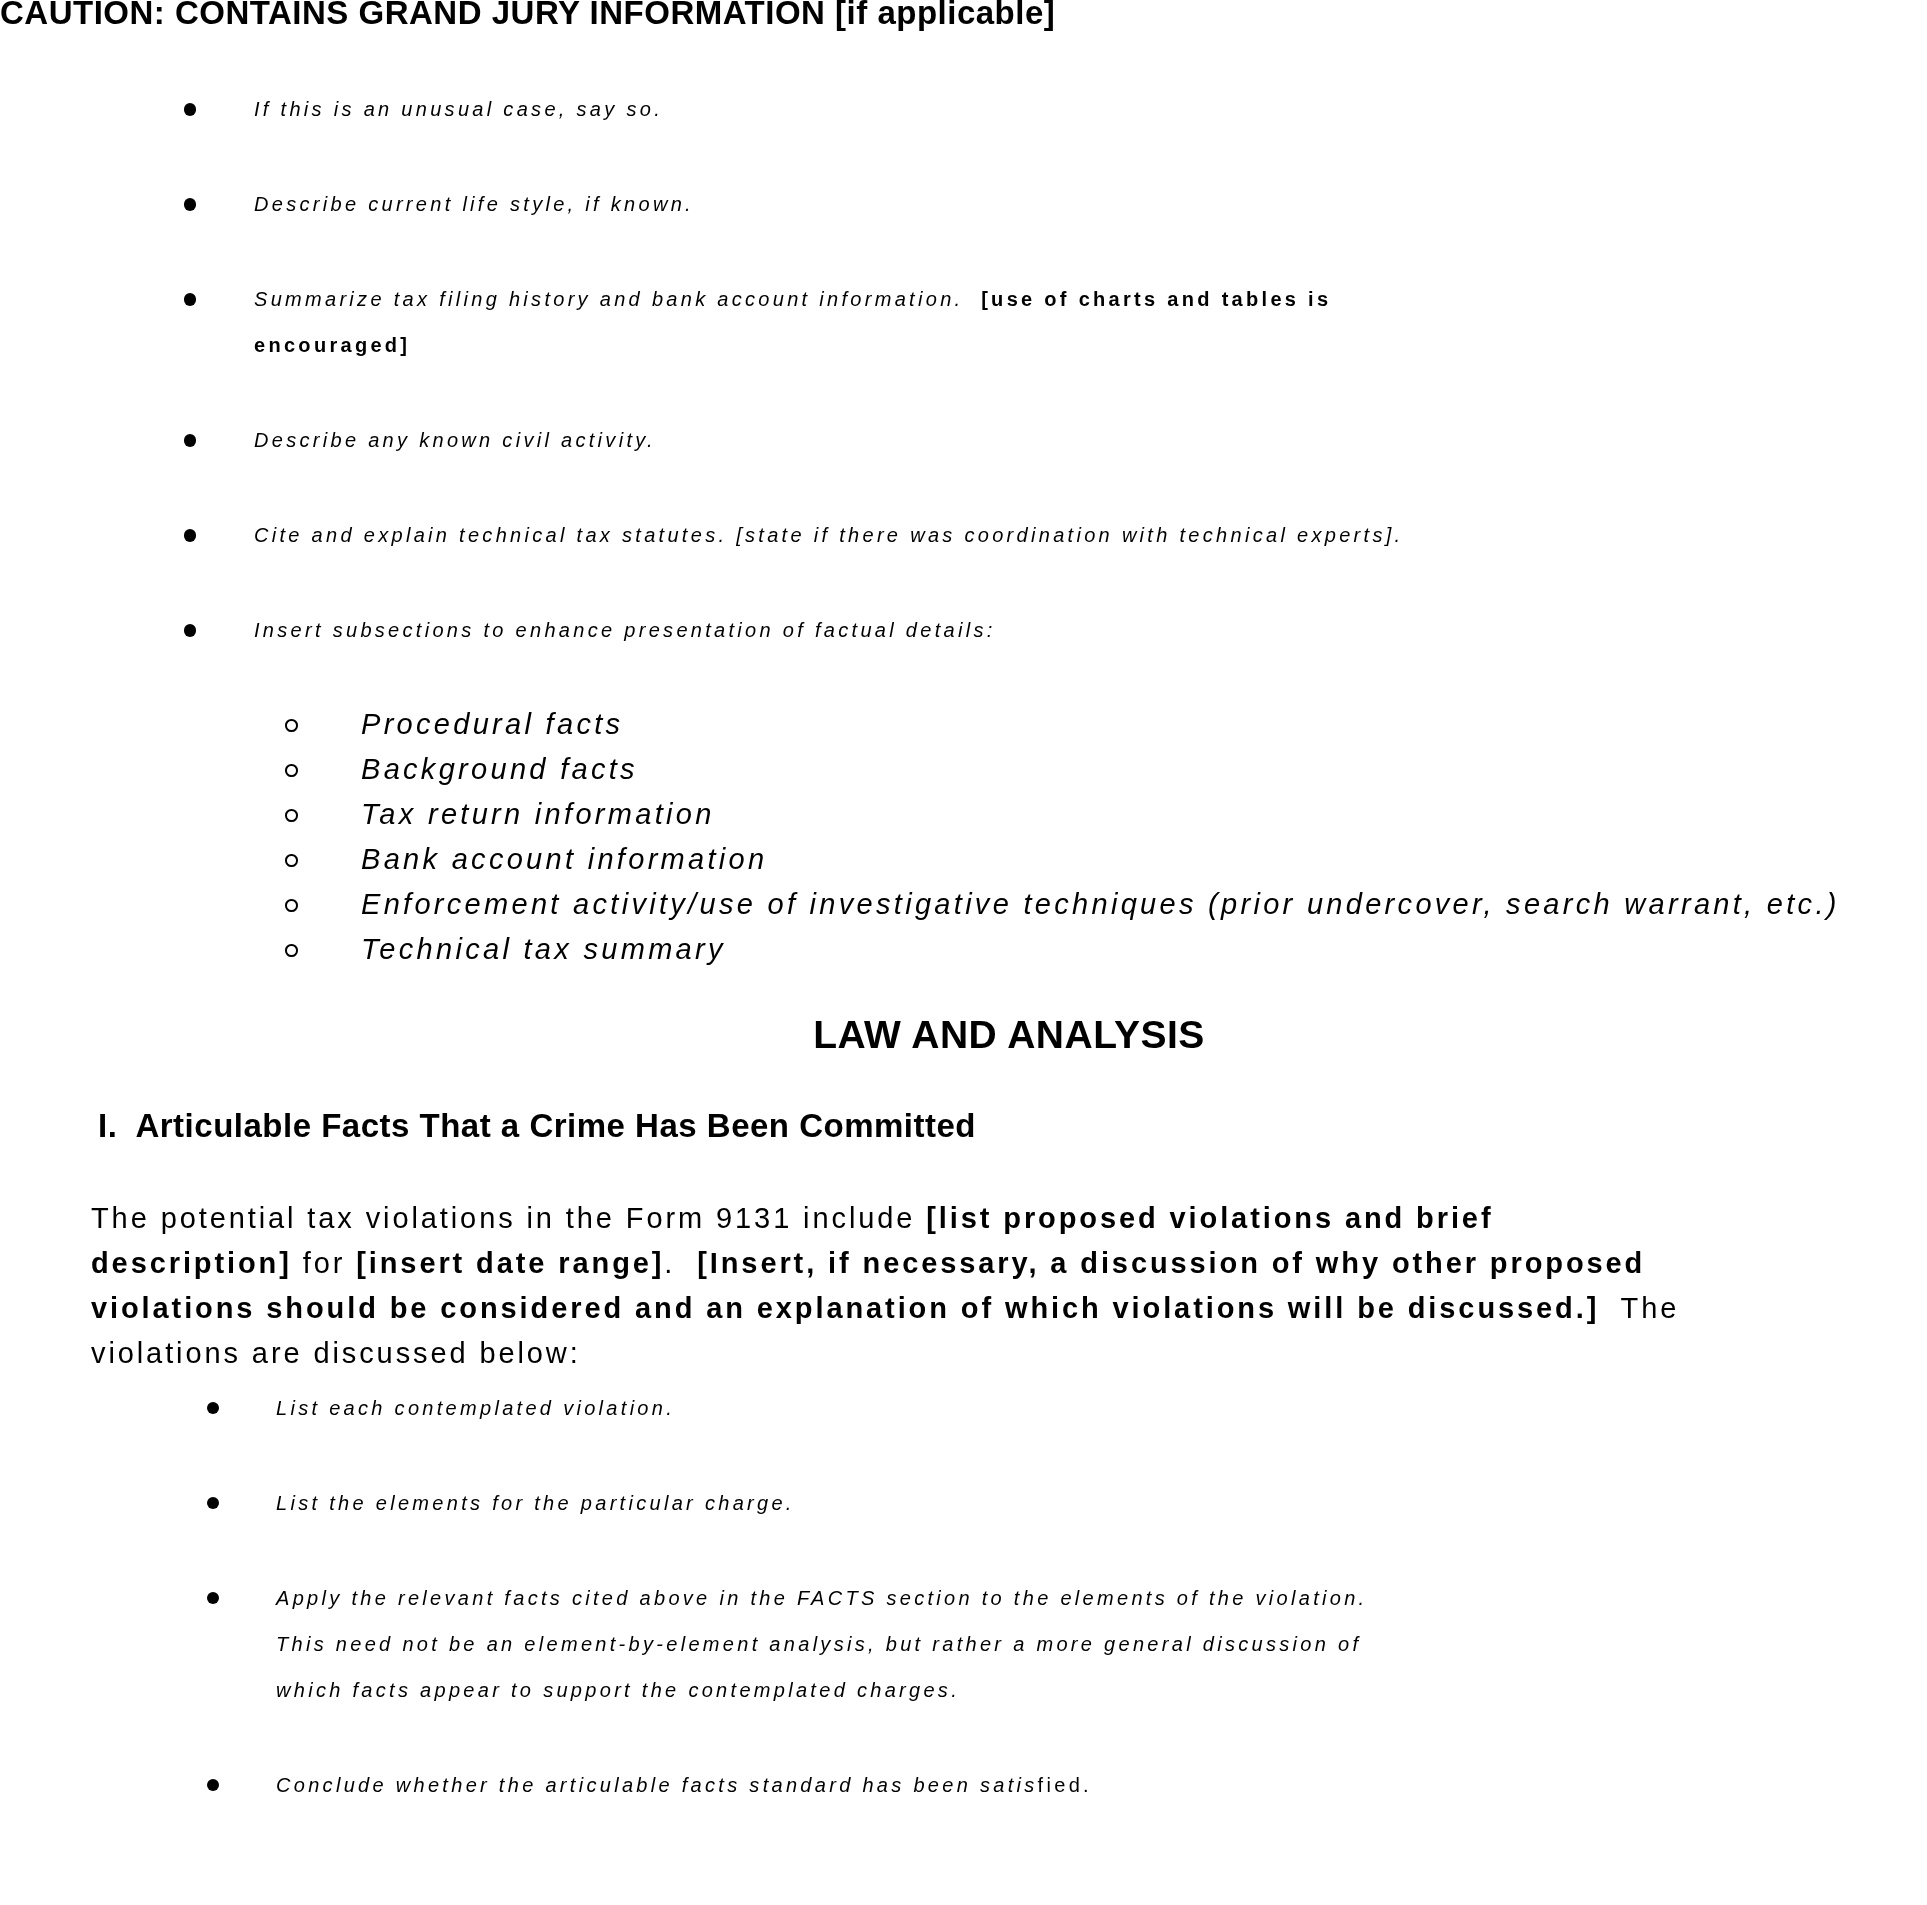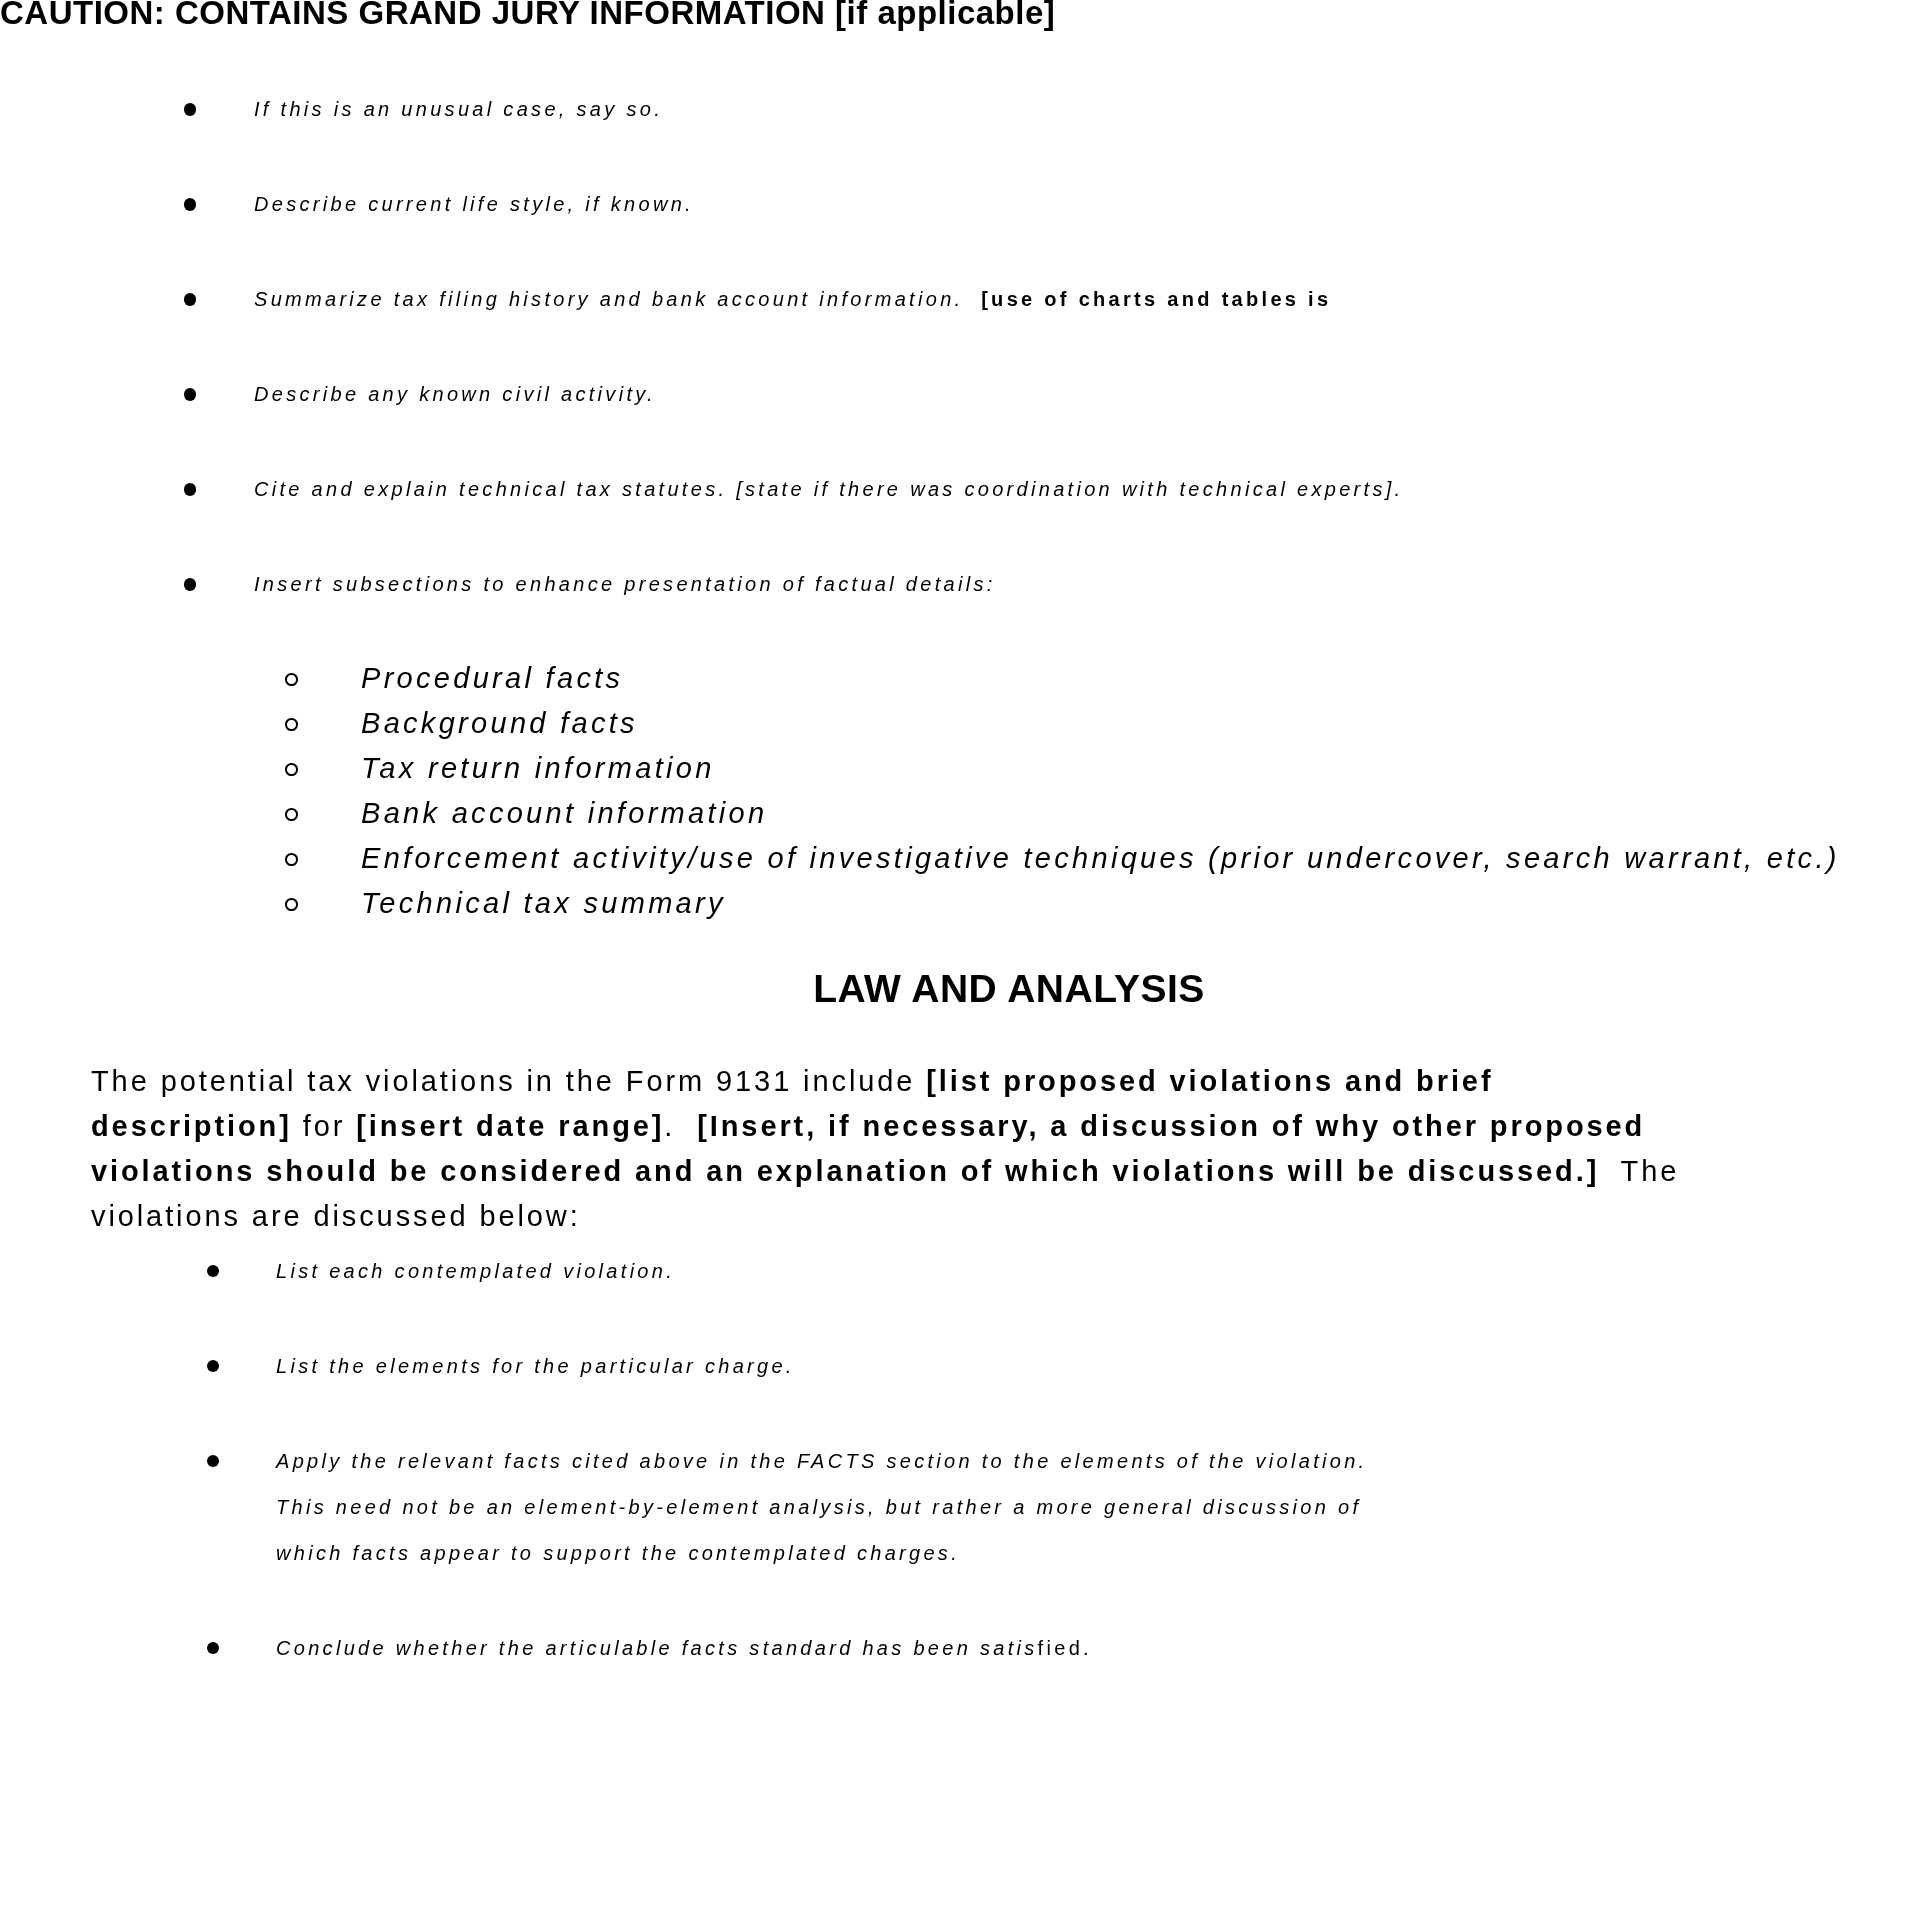--- a/index.html
+++ b/index.html
@@ -78,20 +78,21 @@
         <span class="dot"></span>
         <div class="line"><span class="seg-italic">If this is an unusual case, say so.</span></div>
       </div>
       <div class="b-item">
         <span class="dot"></span>
         <div class="line"><span class="seg-italic">Describe current life style, if known.</span></div>
       </div>
       <div class="b-item">
         <span class="dot"></span>
         <div class="line"><span class="seg-italic">Summarize tax filing history and bank account information.</span><span class="seg-bold">  [use of charts and tables is</span></div>
+        <div class="line"><span class="seg-bold">encouraged]</span></div>
       </div>
       <div class="b-item">
         <span class="dot"></span>
         <div class="line"><span class="seg-italic">Describe any known civil activity.</span></div>
       </div>
       <div class="b-item">
         <span class="dot"></span>
         <div class="line"><span class="seg-italic">Cite and explain technical tax statutes. [state if there was coordination with technical experts].</span></div>
       </div>
       <div class="b-item">
@@ -104,20 +105,21 @@
       <div class="s-item"><span class="ring"></span><span class="line">Procedural facts</span></div>
       <div class="s-item"><span class="ring"></span><span class="line">Background facts</span></div>
       <div class="s-item"><span class="ring"></span><span class="line">Tax return information</span></div>
       <div class="s-item"><span class="ring"></span><span class="line">Bank account information</span></div>
       <div class="s-item"><span class="ring"></span><span class="line">Enforcement activity/use of investigative techniques (prior undercover, search warrant, etc.)</span></div>
       <div class="s-item"><span class="ring"></span><span class="line">Technical tax summary</span></div>
     </div>
 
   <div class="law">LAW AND ANALYSIS</div>
 
+  <div class="section">I.  Articulable Facts That a Crime Has Been Committed</div>
 
   <div class="para">
       <div class="line"><span class="seg-regular">The potential tax violations in the Form 9131 include </span><span class="seg-bold">[list proposed violations and brief</span></div>
       <div class="line"><span class="seg-bold">description]</span><span class="seg-regular"> for </span><span class="seg-bold">[insert date range]</span><span class="seg-regular">.  </span><span class="seg-bold">[Insert, if necessary, a discussion of why other proposed</span></div>
       <div class="line"><span class="seg-bold">violations should be considered and an explanation of which violations will be discussed.]</span><span class="seg-regular">  The</span></div>
       <div class="line"><span class="seg-regular">violations are discussed below:</span></div>
     </div>
 
   <div class="list2">
       <div class="b-item">

